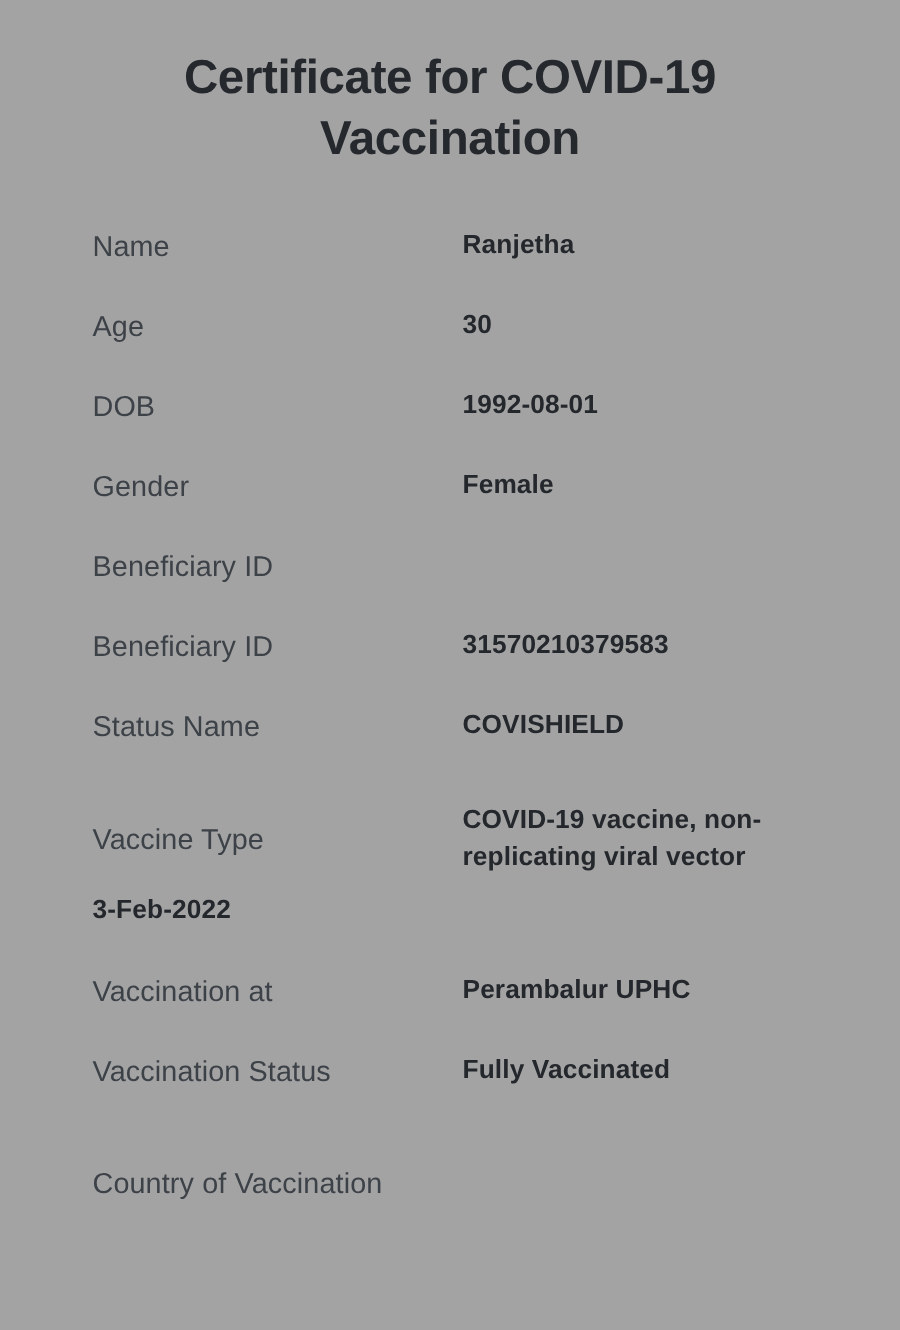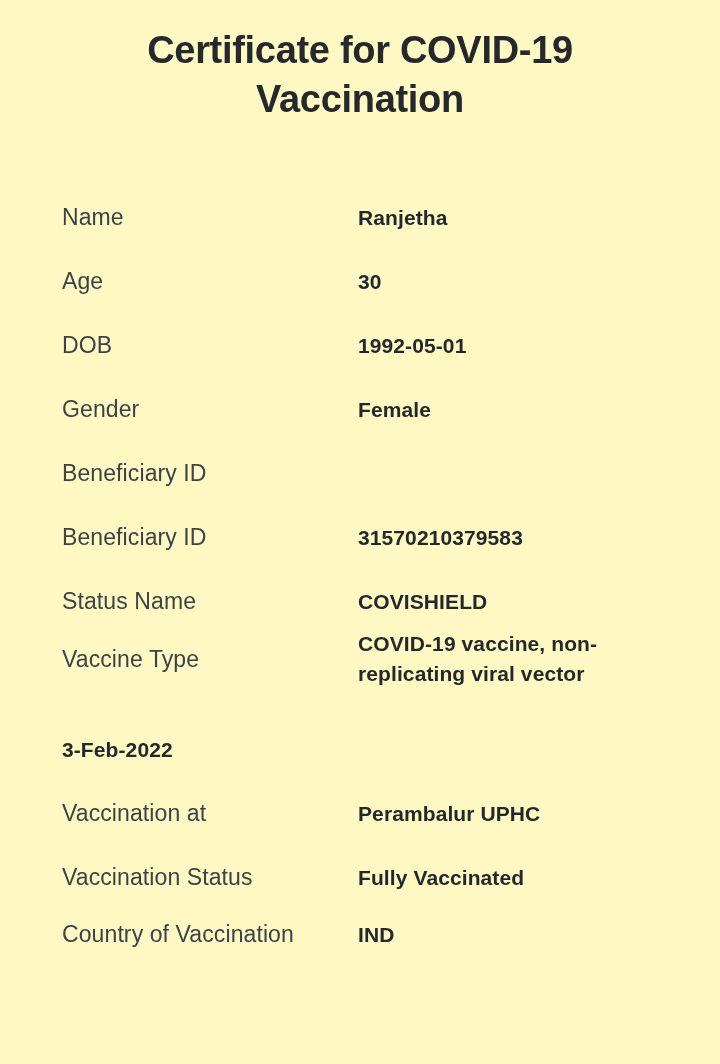--- a/index.html
+++ b/index.html
@@ -11,42 +11,42 @@
     height: 1064px;
     background: #ffffff;
     font-family: "Liberation Sans", sans-serif;
     color: #2e3338;
     overflow: hidden;
   }
   .certificate {
     width: 720px;
     height: 1064px;
     box-sizing: border-box;
-    padding: 0;
-    background: #fef9c3;
+    padding: 12px;
+    background: #a3a3a3;
     position: relative;
   }
   .title {
     text-align: center;
     font-size: 38px;
     font-weight: bold;
     line-height: 1.28;
     color: #25292e;
     letter-spacing: -0.3px;
     padding: 26px 70px 0 70px;
     box-sizing: border-box;
   }
   .fields {
     margin-top: 46px;
     padding: 0 60px 0 62px;
     box-sizing: border-box;
   }
   .row {
     display: flex;
-    align-items: flex-end;
+    align-items: flex-start;
     min-height: 64px;
   }
   .row.tall {
     min-height: 84px;
     align-items: center;
   }
   .label {
     width: 296px;
     flex: 0 0 296px;
     font-size: 23px;
@@ -81,21 +81,21 @@
       <div class="value">Ranjetha</div>
     </div>
 
     <div class="row">
       <div class="label">Age</div>
       <div class="value">30</div>
     </div>
 
     <div class="row">
       <div class="label">DOB</div>
-      <div class="value">1992-05-01</div>
+      <div class="value">1992-08-01</div>
     </div>
 
     <div class="row">
       <div class="label">Gender</div>
       <div class="value">Female</div>
     </div>
 
     <div class="row">
       <div class="label">Beneficiary ID</div>
     </div>
@@ -124,17 +124,16 @@
       <div class="value">Perambalur UPHC</div>
     </div>
 
     <div class="row">
       <div class="label">Vaccination Status</div>
       <div class="value">Fully Vaccinated</div>
     </div>
 
     <div class="row tall">
       <div class="label two-line">Country of Vaccination</div>
-      <div class="value">IND</div>
     </div>
 
   </div>
 </div>
 
 </body></html>

